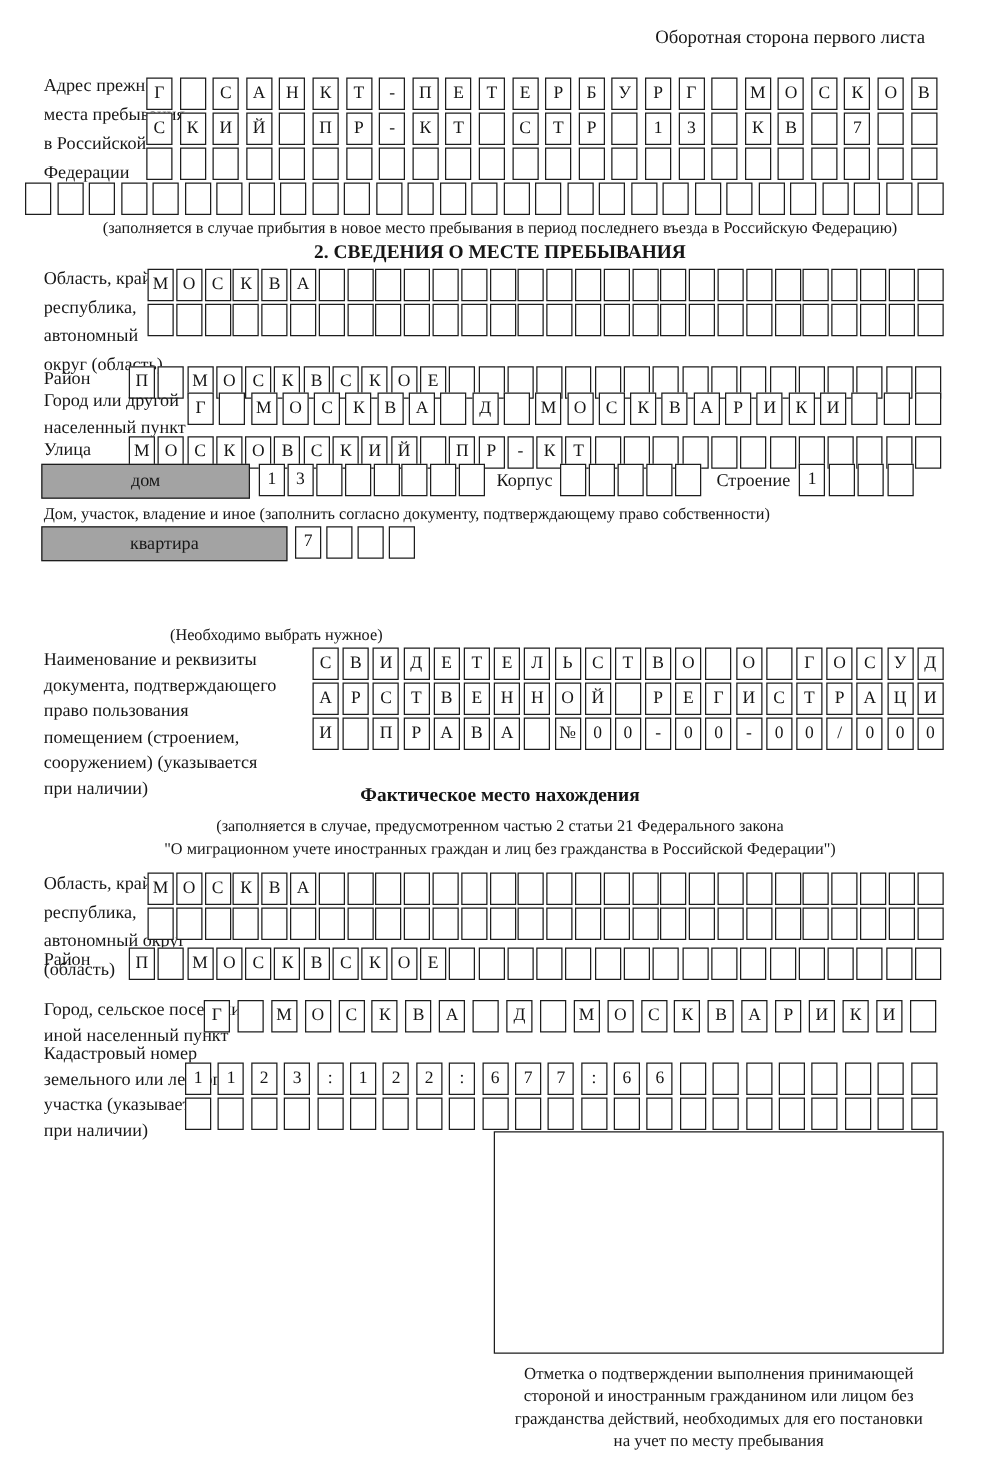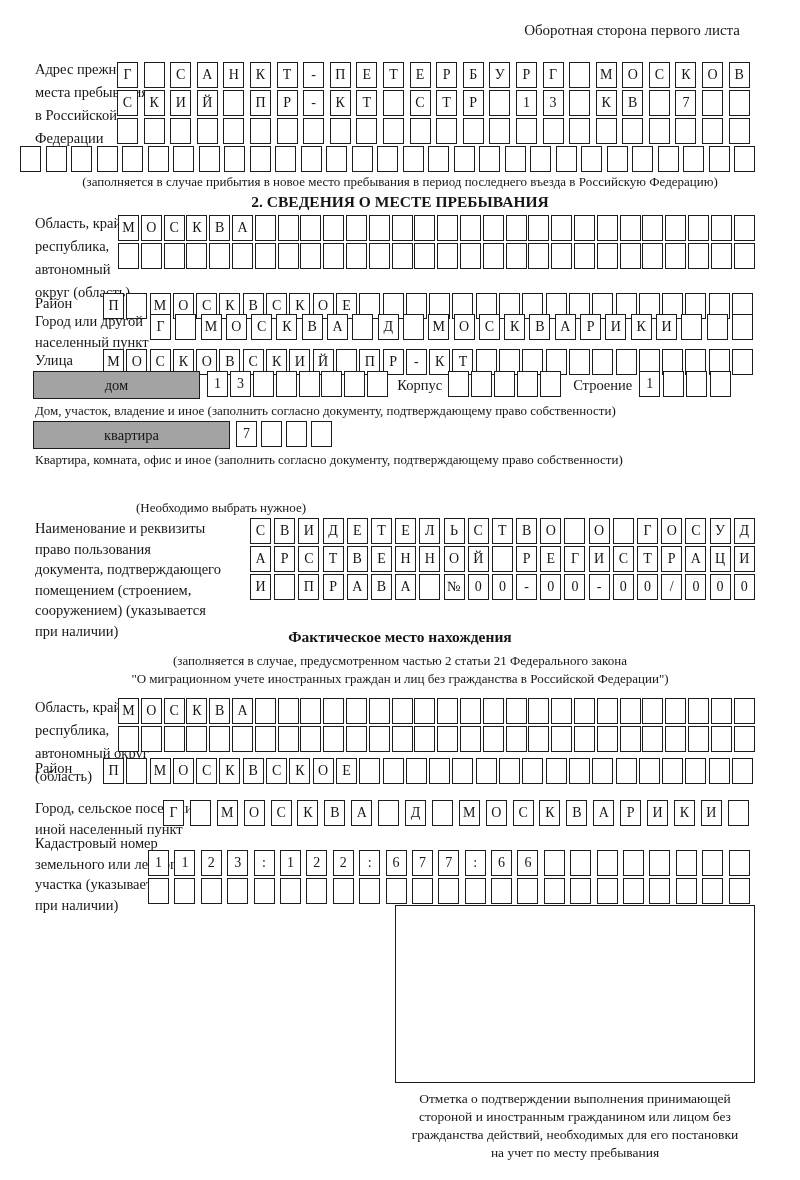--- a/index.html
+++ b/index.html
@@ -344,28 +344,27 @@
 
   <div class="abs" style="top:421px;left:33px;display:flex;align-items:flex-start;">
     <div class="widebox" style="width:197px;">квартира</div>
     <div class="cellrow" style="gap:4px;margin-left:6px;">
         <span class="cell">7</span>
         <span class="cell"></span>
         <span class="cell"></span>
         <span class="cell"></span>
       </div>
   </div>
-  <div class="abs note" style="top:452px;left:35px;">Квартира, комната, офис и иное (заполнить согласно документу, подтверждающему право собственности)</div>
 
   <div class="abs note" style="top:500px;left:136px;width:460px;text-align:left;">(Необходимо выбрать нужное)</div>
 
   <div class="abs flabel lh20" style="top:518px;left:35px;">
     <div>Наименование и реквизиты</div>
+    <div>документа, подтверждающего</div>
     <div>право пользования</div>
-    <div>документа, подтверждающего</div>
     <div>помещением (строением,</div>
     <div>сооружением) (указывается</div>
     <div>при наличии)</div>
   </div>
   <div class="abs cellrow" style="top:518px;left:250px;gap:3.2px;">
       <span class="cell">С</span>
       <span class="cell">В</span>
       <span class="cell">И</span>
       <span class="cell">Д</span>
       <span class="cell">Е</span>

